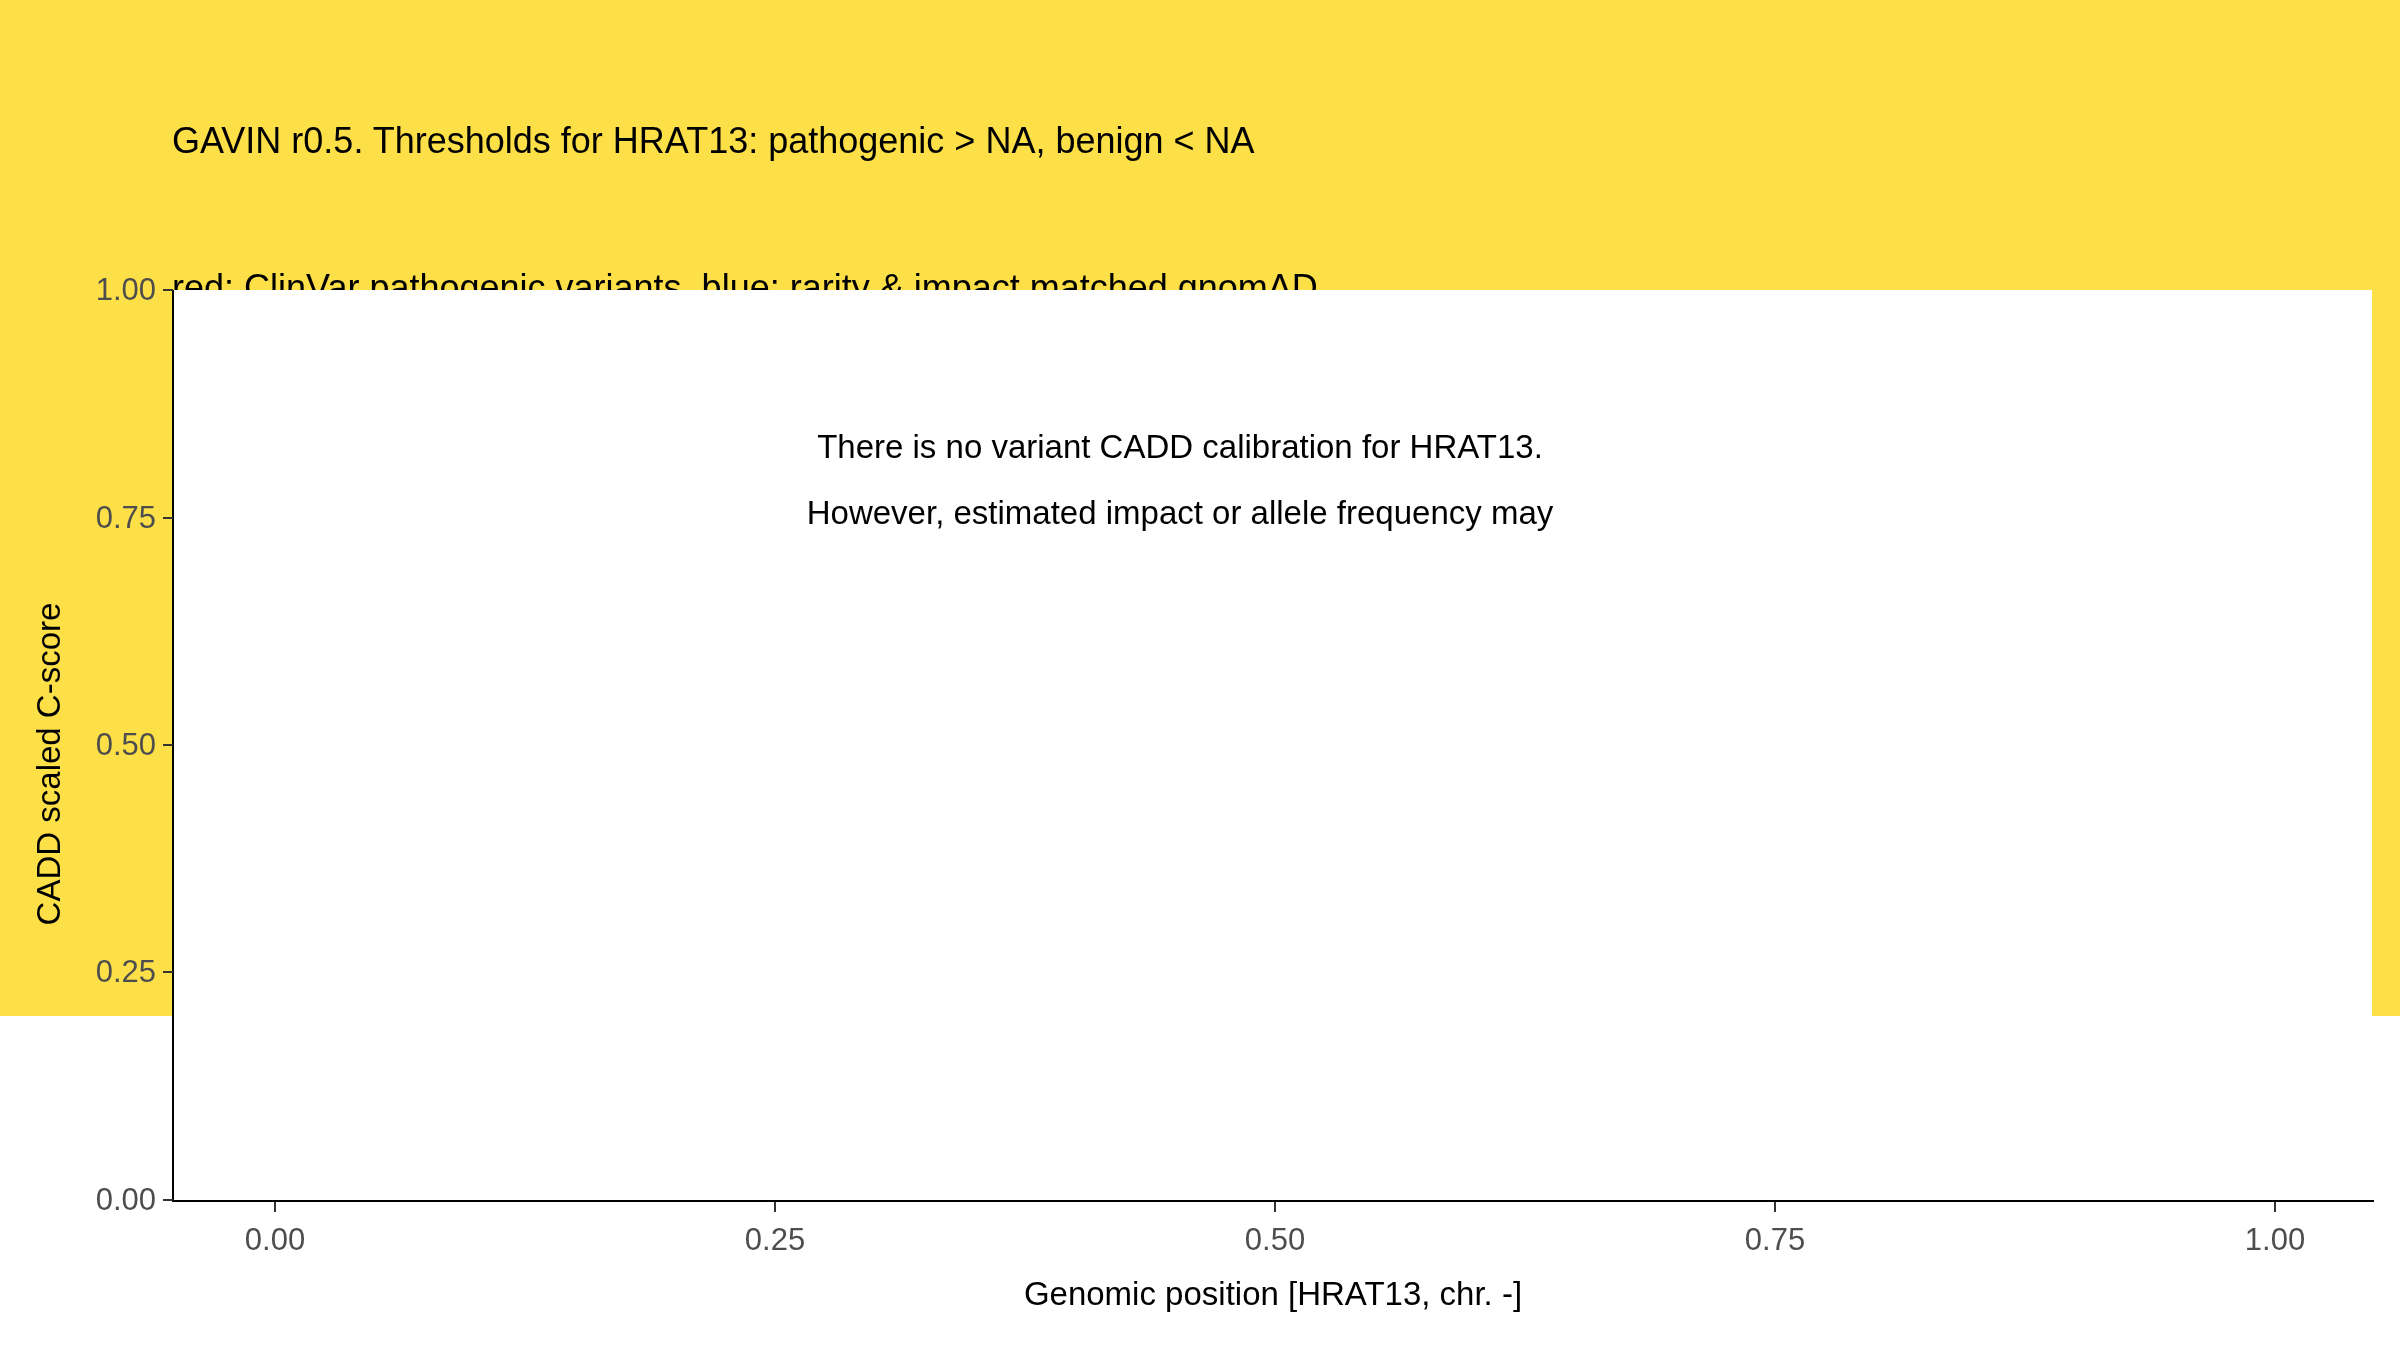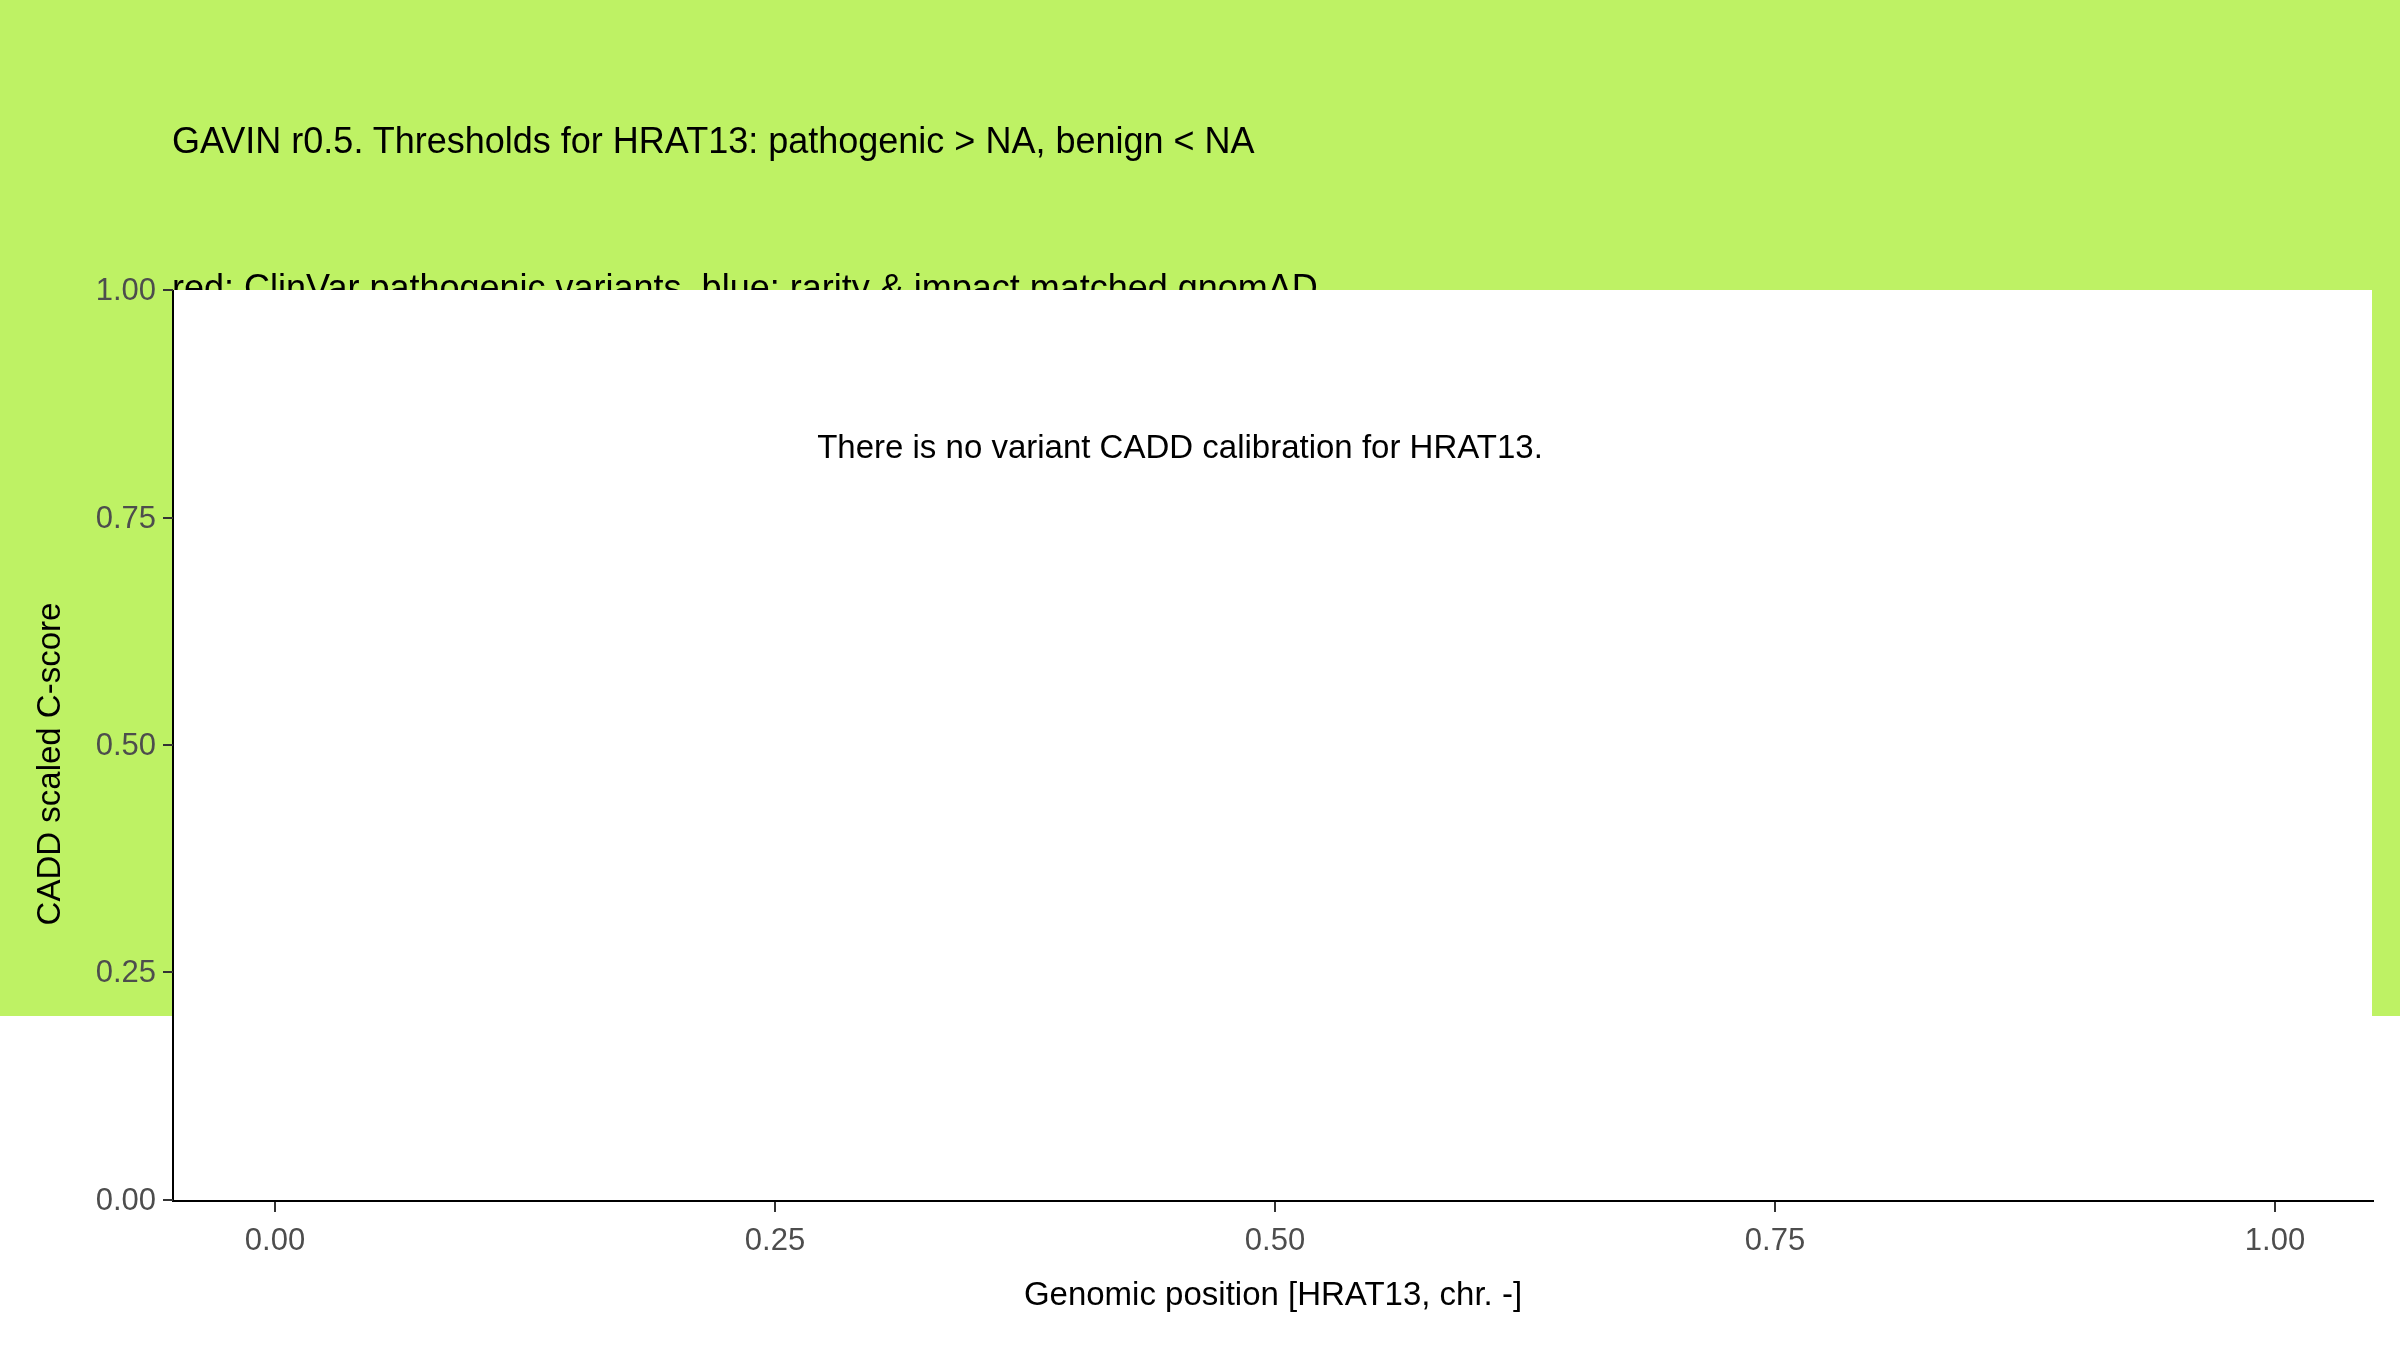--- a/index.html
+++ b/index.html
@@ -12,21 +12,21 @@
     height: 1350px;
     font-family: "Liberation Sans", sans-serif;
     color: #000000;
     overflow: hidden;
   }
 
   .plot-root {
     position: relative;
     width: 2400px;
     height: 1016px;
-    background: #bef264;
+    background: #fde047;
   }
 
   
   .title-block {
     position: absolute;
     left: 172px;
     top: 18px;
     width: 2100px;
     font-size: 36px;
     line-height: 49px;
@@ -154,20 +154,21 @@
   <div class="title-block">
     <span class="title-line">GAVIN r0.5. Thresholds for HRAT13: pathogenic &gt; NA, benign &lt; NA</span>
     <span class="title-line">red: ClinVar pathogenic variants, blue: rarity &amp; impact matched gnomAD</span>
     <span class="title-line">variants, green: RefSeq exons, grey: genome-wide fallback threshold</span>
   </div>
 
   <div class="panel">
 
     <div class="panel-annotation" style="left:348px; top:124px;">
       <span class="ann-line">There is no variant CADD calibration for HRAT13.</span>
+      <span class="ann-line">However, estimated impact or allele frequency may</span>
     </div>
   </div>
 
   <div class="axis-line-y"></div>
   <div class="axis-line-x"></div>
 
   <div class="y-axis-labels">
     <span class="y-tick-label" style="top:1200px;">0.00</span>
     <span class="y-tick-label" style="top:972px;">0.25</span>
     <span class="y-tick-label" style="top:745px;">0.50</span>

